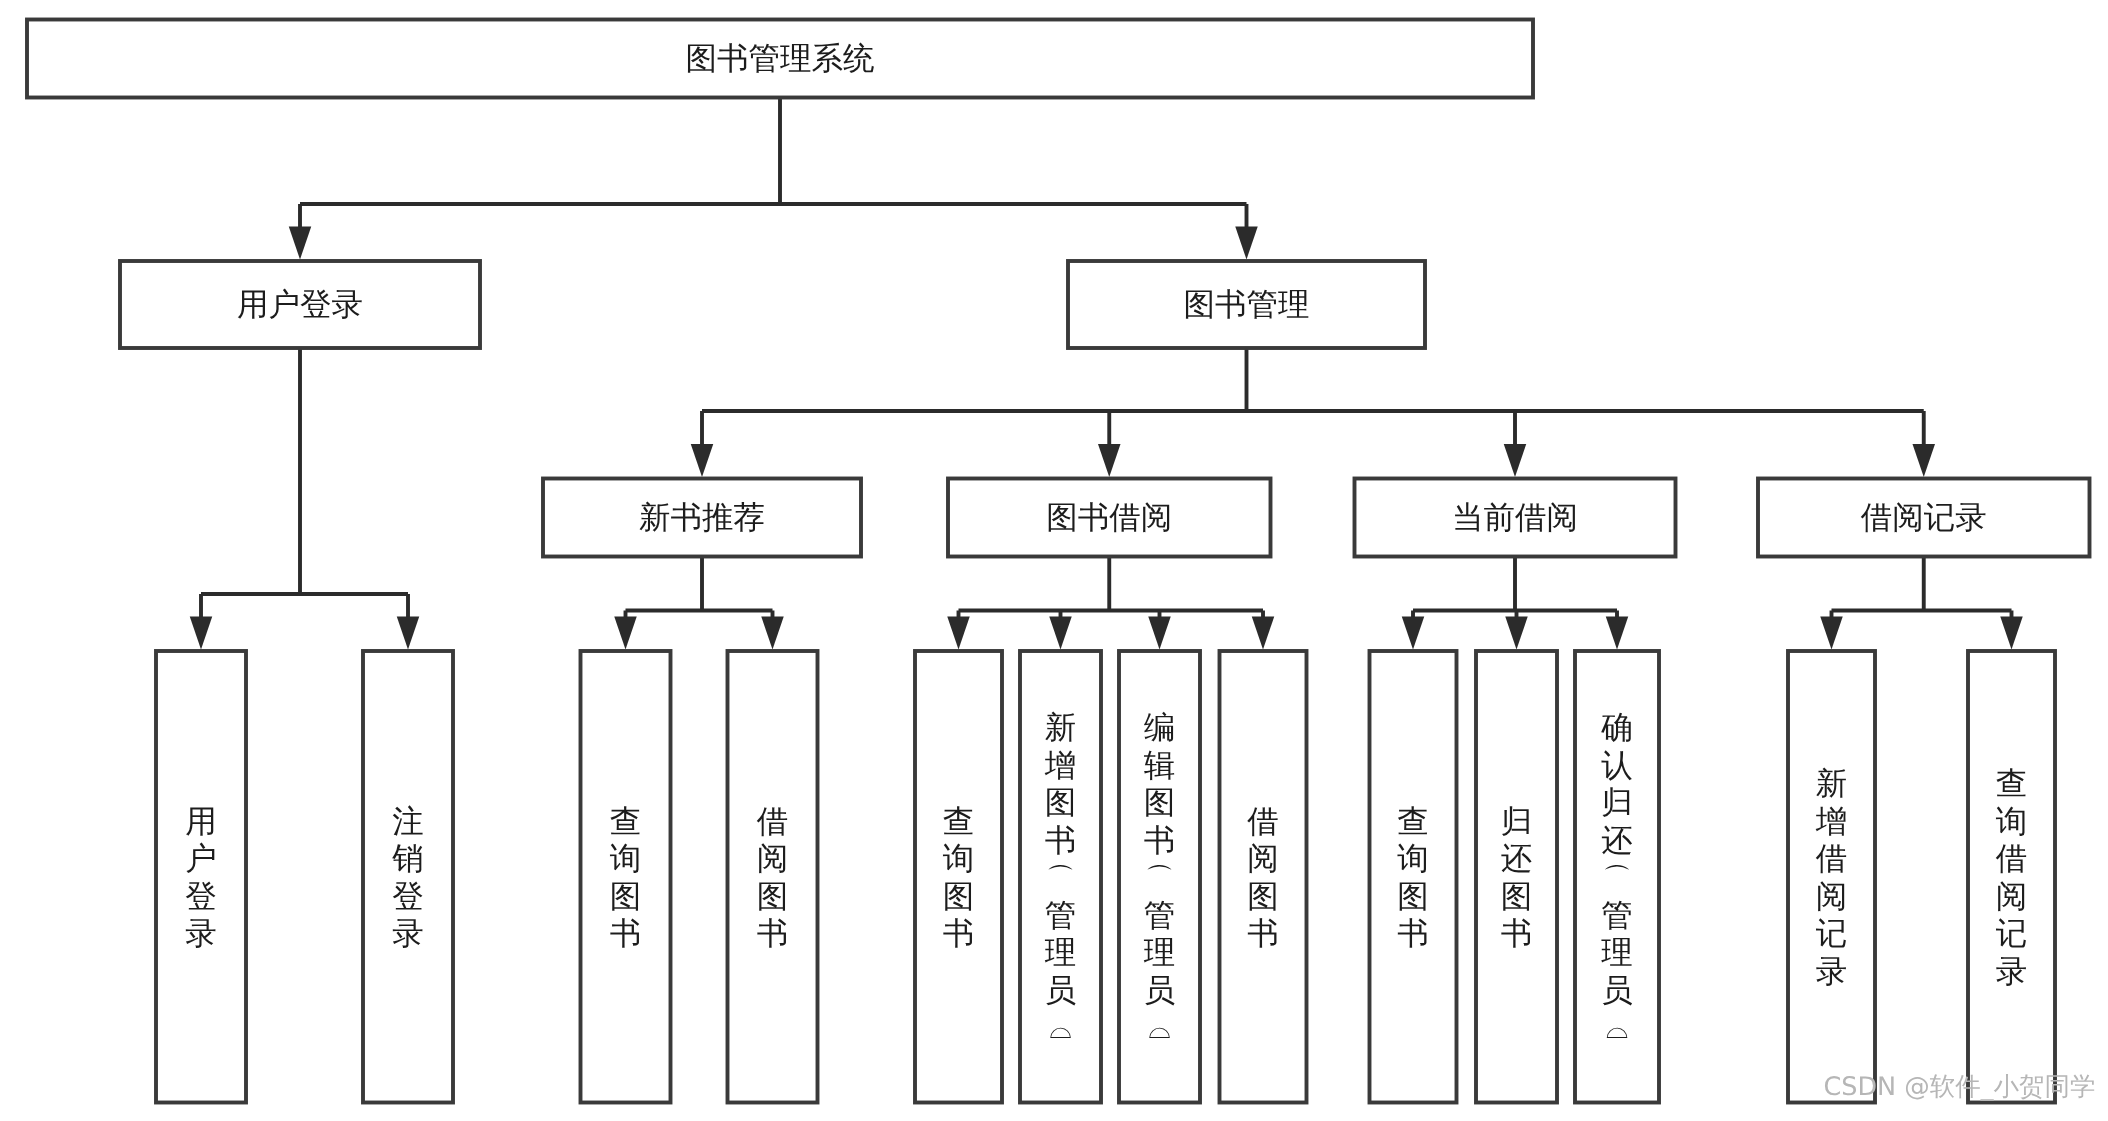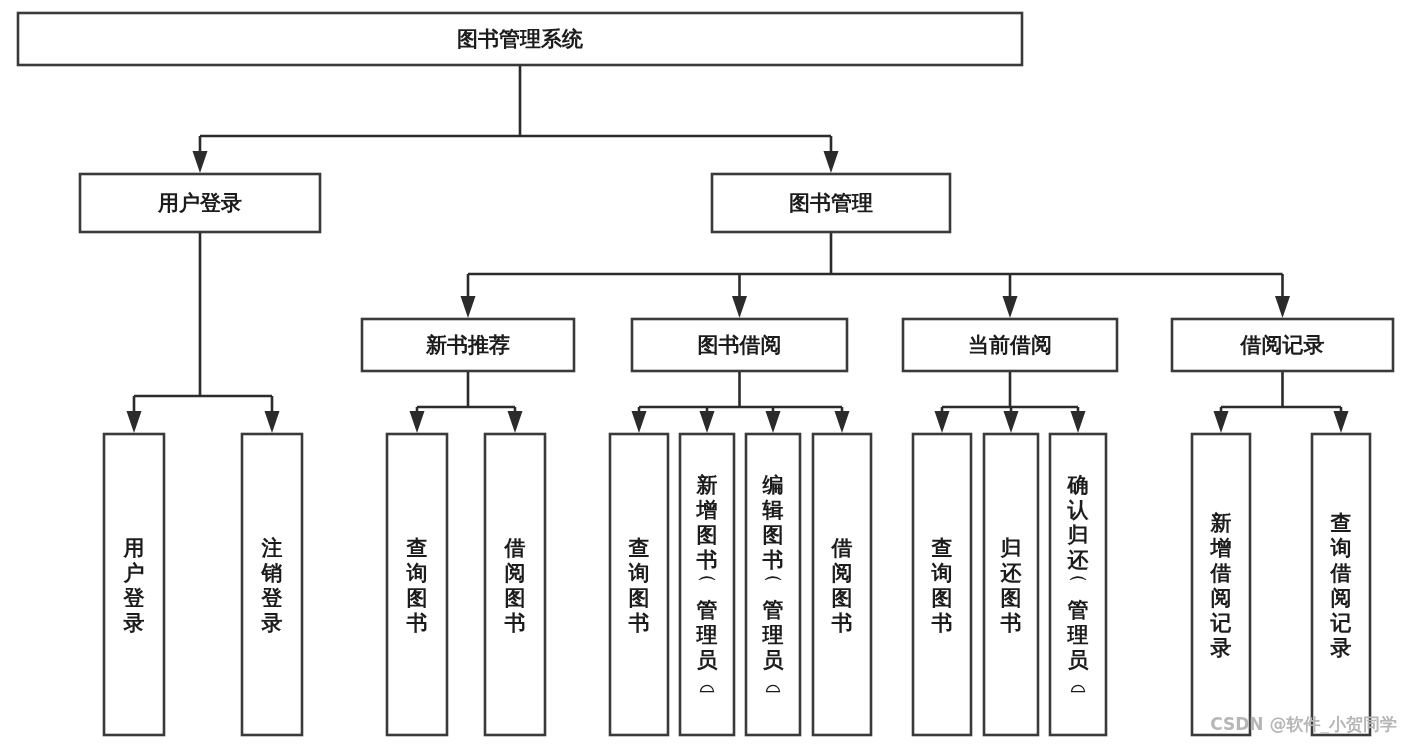--- a/index.html
+++ b/index.html
@@ -10,21 +10,20 @@
   }
   body {
     font-family: "DejaVu Sans", "Liberation Sans", sans-serif;
   }
   #diagram-root {
     position: relative;
     width: 1405px;
     height: 747px;
     background: #ffffff;
     overflow: hidden;
-    font-weight: bold;
   }
   svg#chart-svg {
     position: absolute;
     left: 0;
     top: 0;
     width: 1405px;
     height: 747px;
     display: block;
   }
   .node-box {

